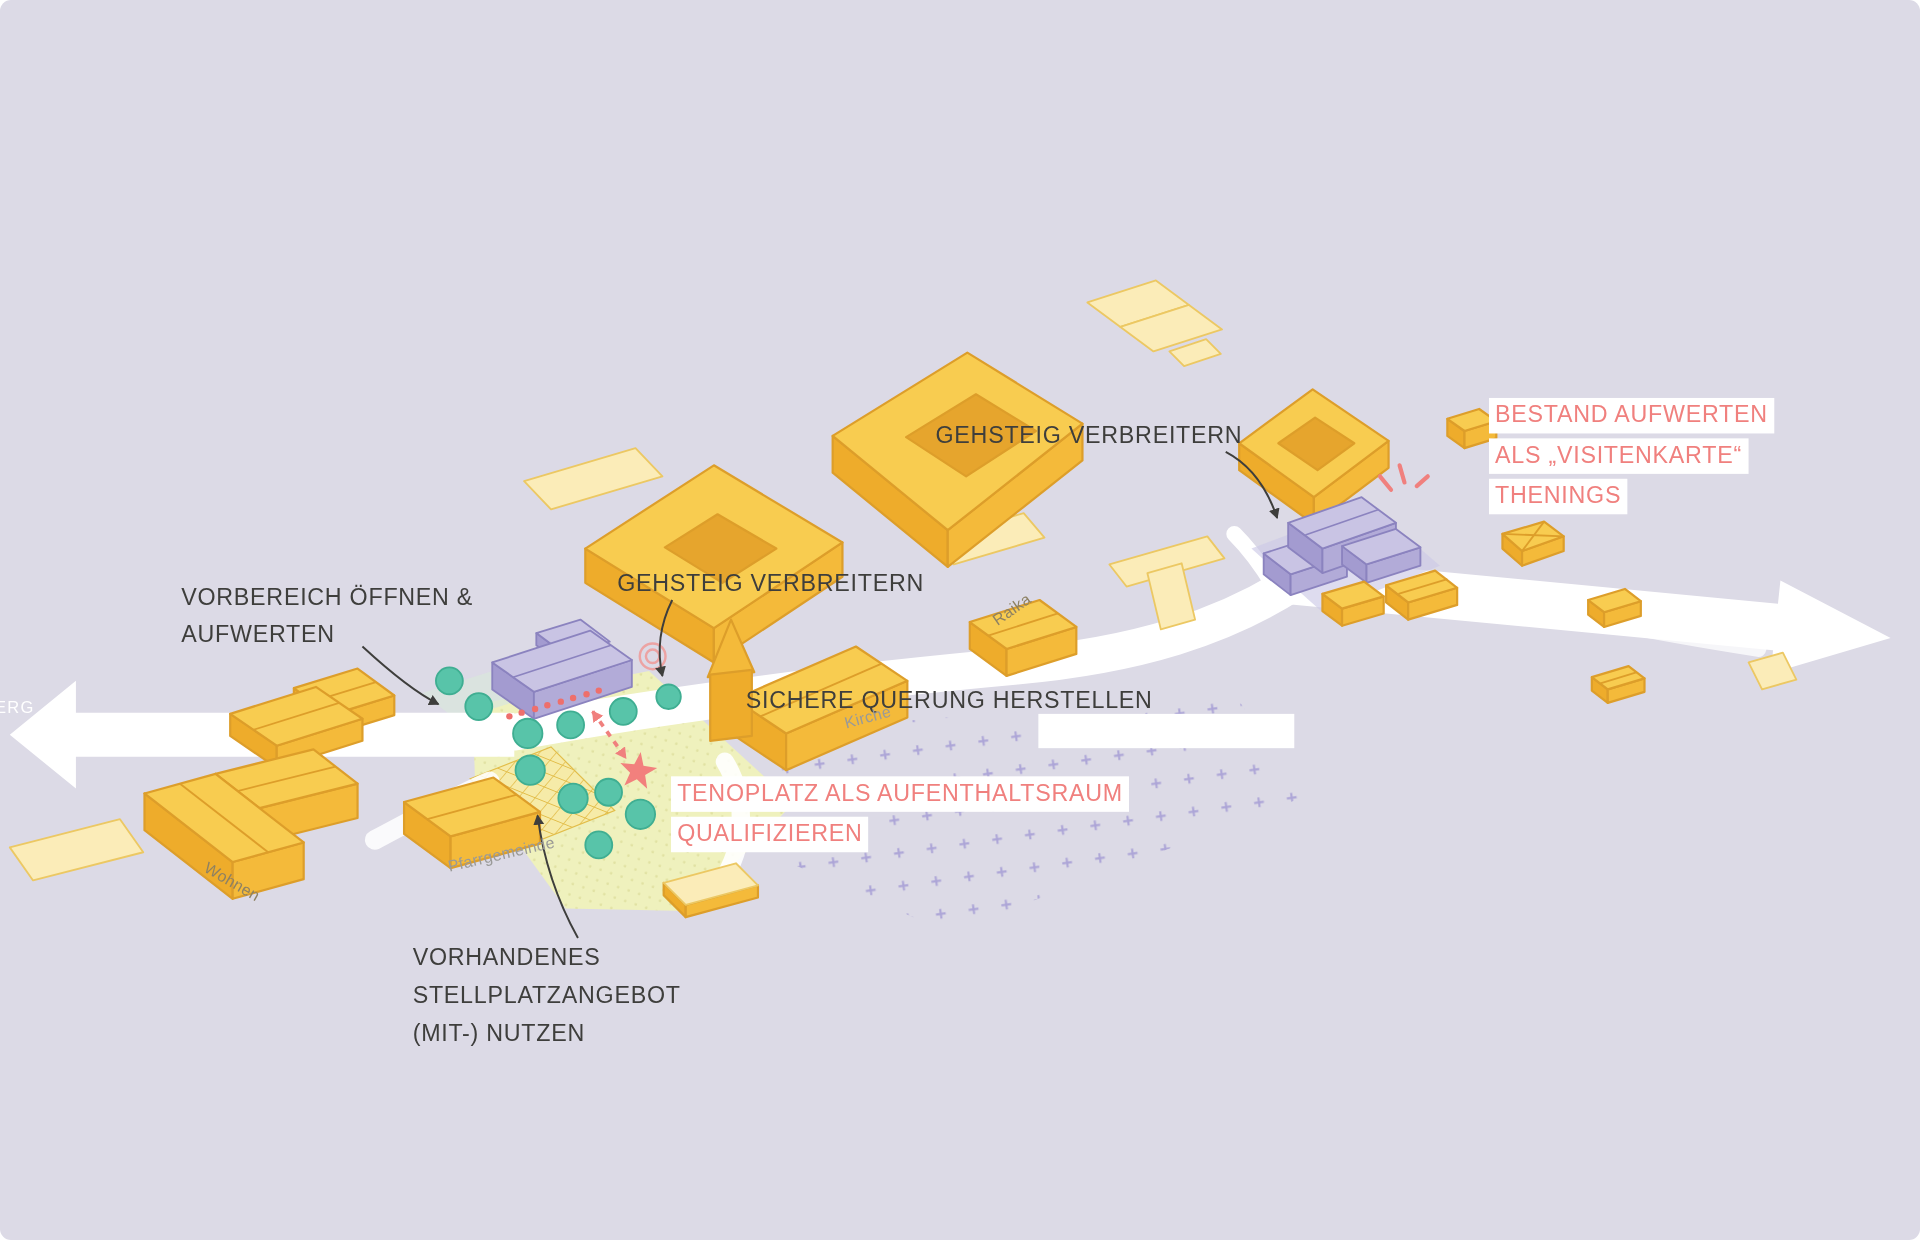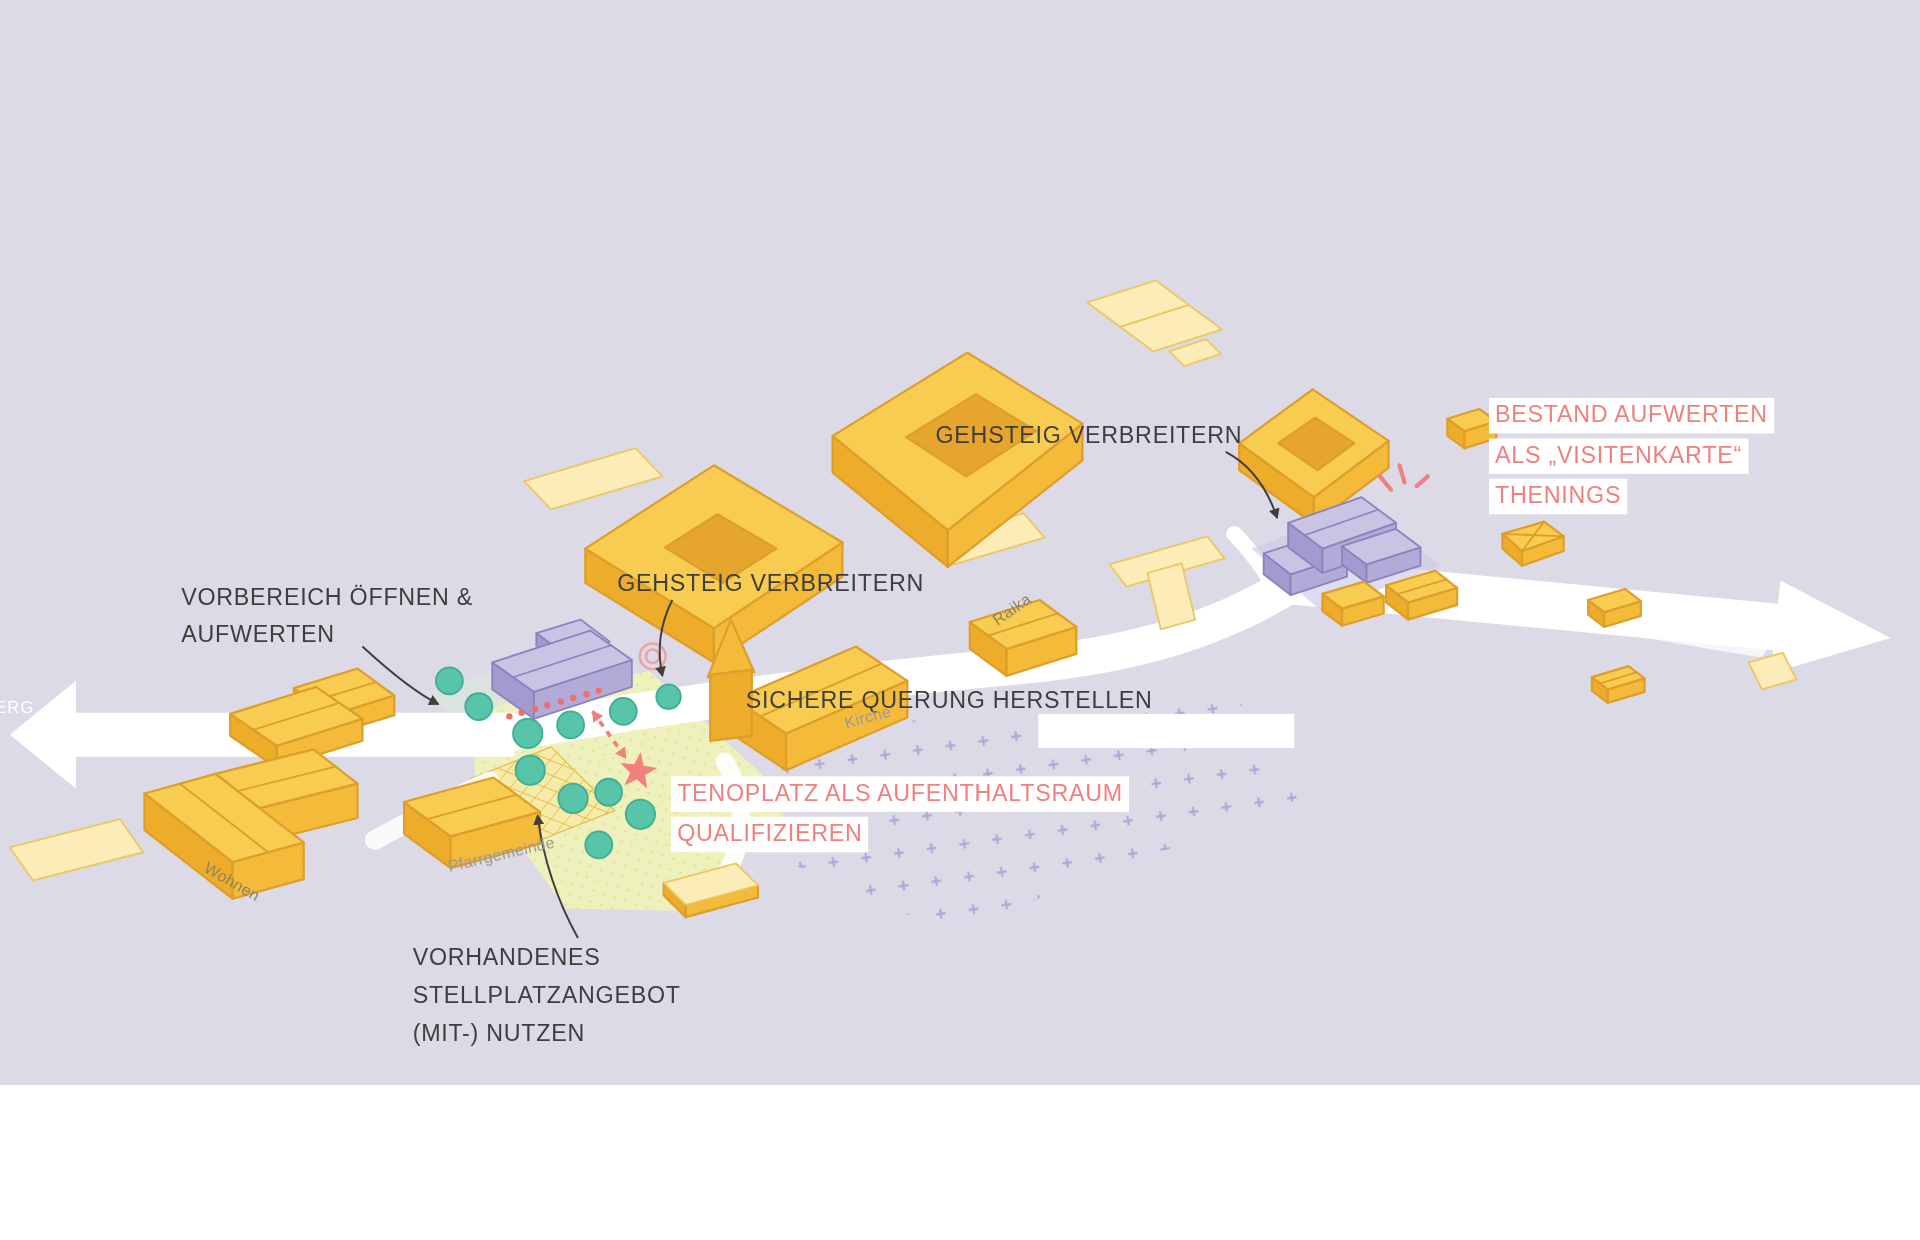--- a/index.html
+++ b/index.html
@@ -1,21 +1,22 @@
 <!DOCTYPE html>
 <html><head>
 <meta charset="utf-8">
 <style>
   html,body{margin:0;padding:0;}
   .viewport{
     position:relative;
-    width:1920px;height:1085px;
+    width:1920px;height:1240px;
     overflow:hidden;
     background:#dcdae6;
     font-family:"Liberation Sans", sans-serif;
+    border-radius:11px;
   }
   .stage{
     position:absolute;left:0;top:0;
     width:1568px;height:1013px;
     transform:scale(1.22449);
     transform-origin:0 0;
   }
   svg{position:absolute;left:0;top:0;}
   
   .roof {fill:#f8cc50;stroke:#dd9e2a;stroke-width:1.8;stroke-linejoin:round;}

